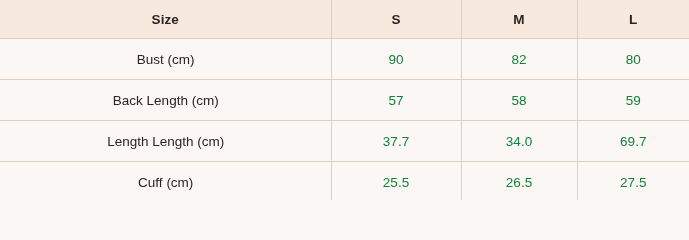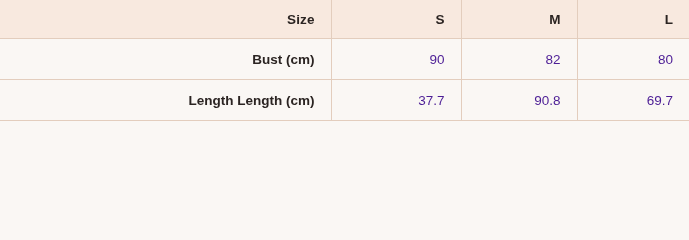--- a/index.html
+++ b/index.html
@@ -22,21 +22,21 @@
     background: #faf7f4;
   }
 
   .size-table col.col-label { width: 331px; }
   .size-table col.col-s     { width: 130px; }
   .size-table col.col-m     { width: 116px; }
   .size-table col.col-l     { width: 112px; }
 
   .size-table th,
   .size-table td {
-    text-align: right;
+    text-align: center;
     vertical-align: middle;
     padding: 0 16px;
     border-bottom: 1px solid #e3cdbd;
     border-right: 1px solid #e3cdbd;
     white-space: nowrap;
     overflow: hidden;
   }
 
   .size-table th:last-child,
   .size-table td:last-child {
@@ -55,25 +55,25 @@
     letter-spacing: 0.1px;
   }
 
   
   .size-table tbody tr {
     background: #faf7f4;
   }
   .size-table tbody td {
     height: 40px;
     font-size: 13.5px;
-    color: #4c1d95;
+    color: #15803d;
     font-weight: 400;
   }
   .size-table tbody td.row-label {
-    font-weight: 700;
+    font-weight: 400;
     color: #2b2422;
     padding-left: 17px;
     margin-left: 38px;
   }
 </style>
 </head>
 <body>
 
 <table class="size-table">
   <colgroup>
@@ -91,19 +91,31 @@
     </tr>
   </thead>
   <tbody>
     <tr>
       <td class="row-label">Bust (cm)</td>
       <td>90</td>
       <td>82</td>
       <td>80</td>
     </tr>
     <tr>
+      <td class="row-label">Back Length (cm)</td>
+      <td>57</td>
+      <td>58</td>
+      <td>59</td>
+    </tr>
+    <tr>
       <td class="row-label">Length Length (cm)</td>
       <td>37.7</td>
-      <td>90.8</td>
+      <td>34.0</td>
       <td>69.7</td>
+    </tr>
+    <tr>
+      <td class="row-label">Cuff (cm)</td>
+      <td>25.5</td>
+      <td>26.5</td>
+      <td>27.5</td>
     </tr>
   </tbody>
 </table>
 
 </body></html>

